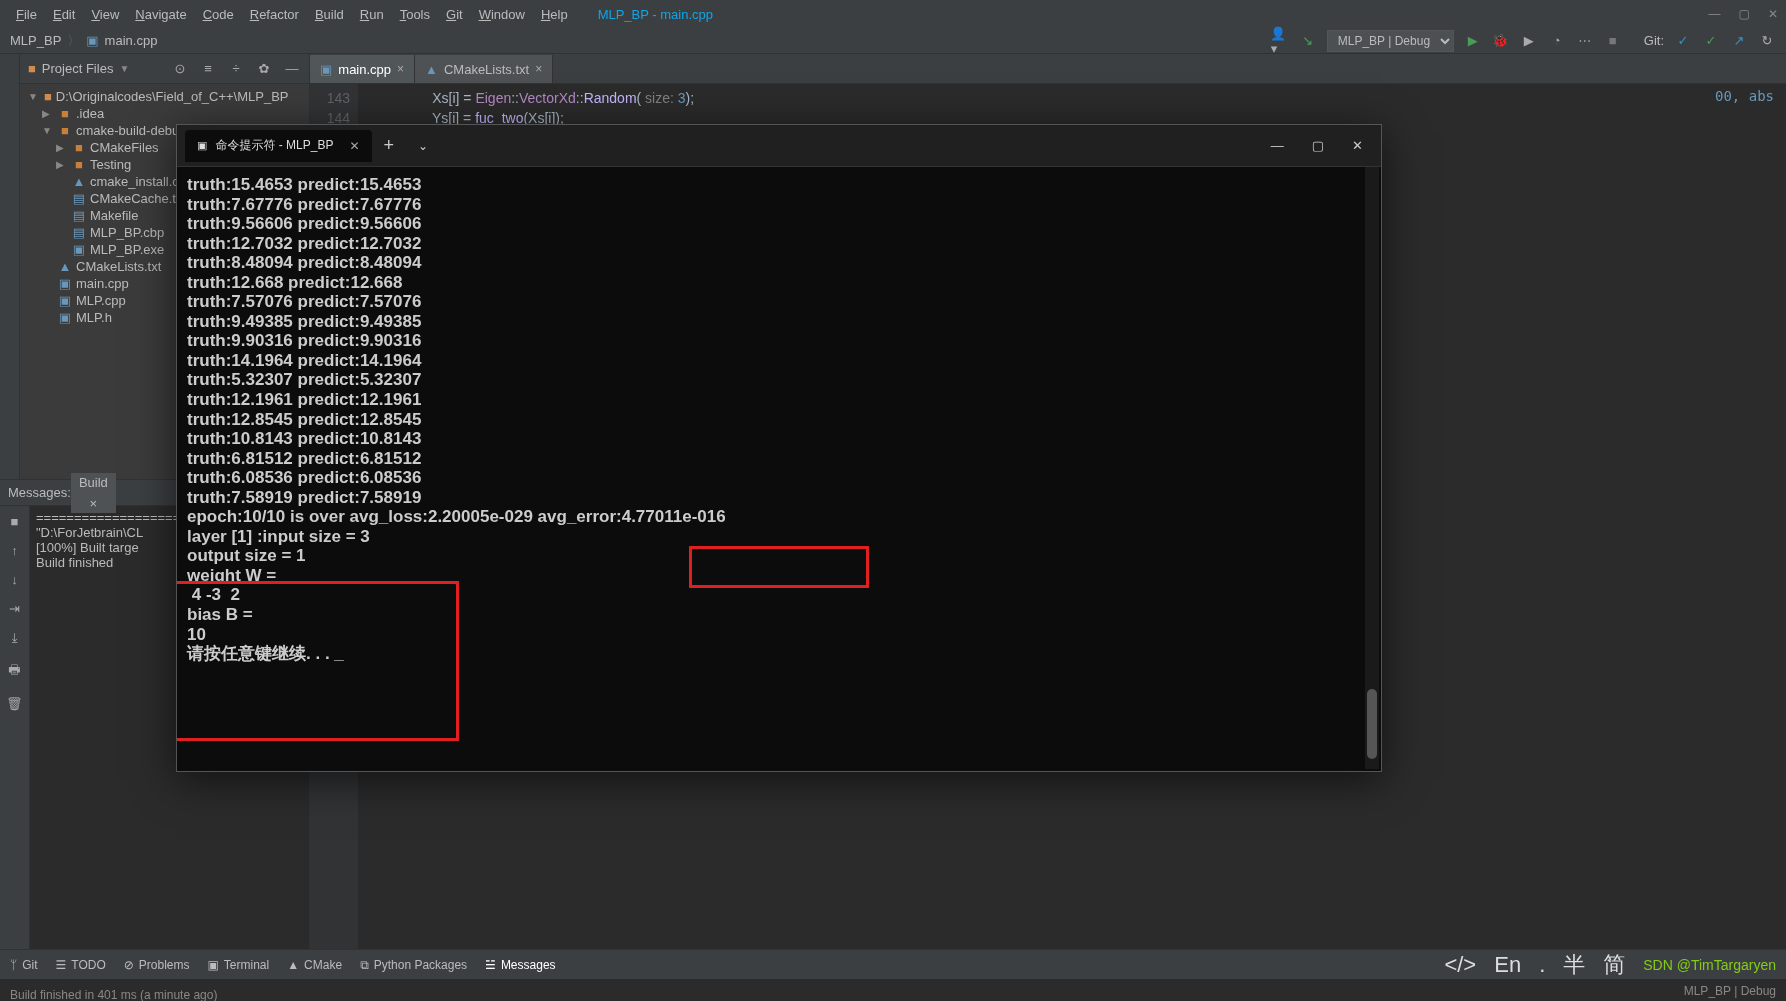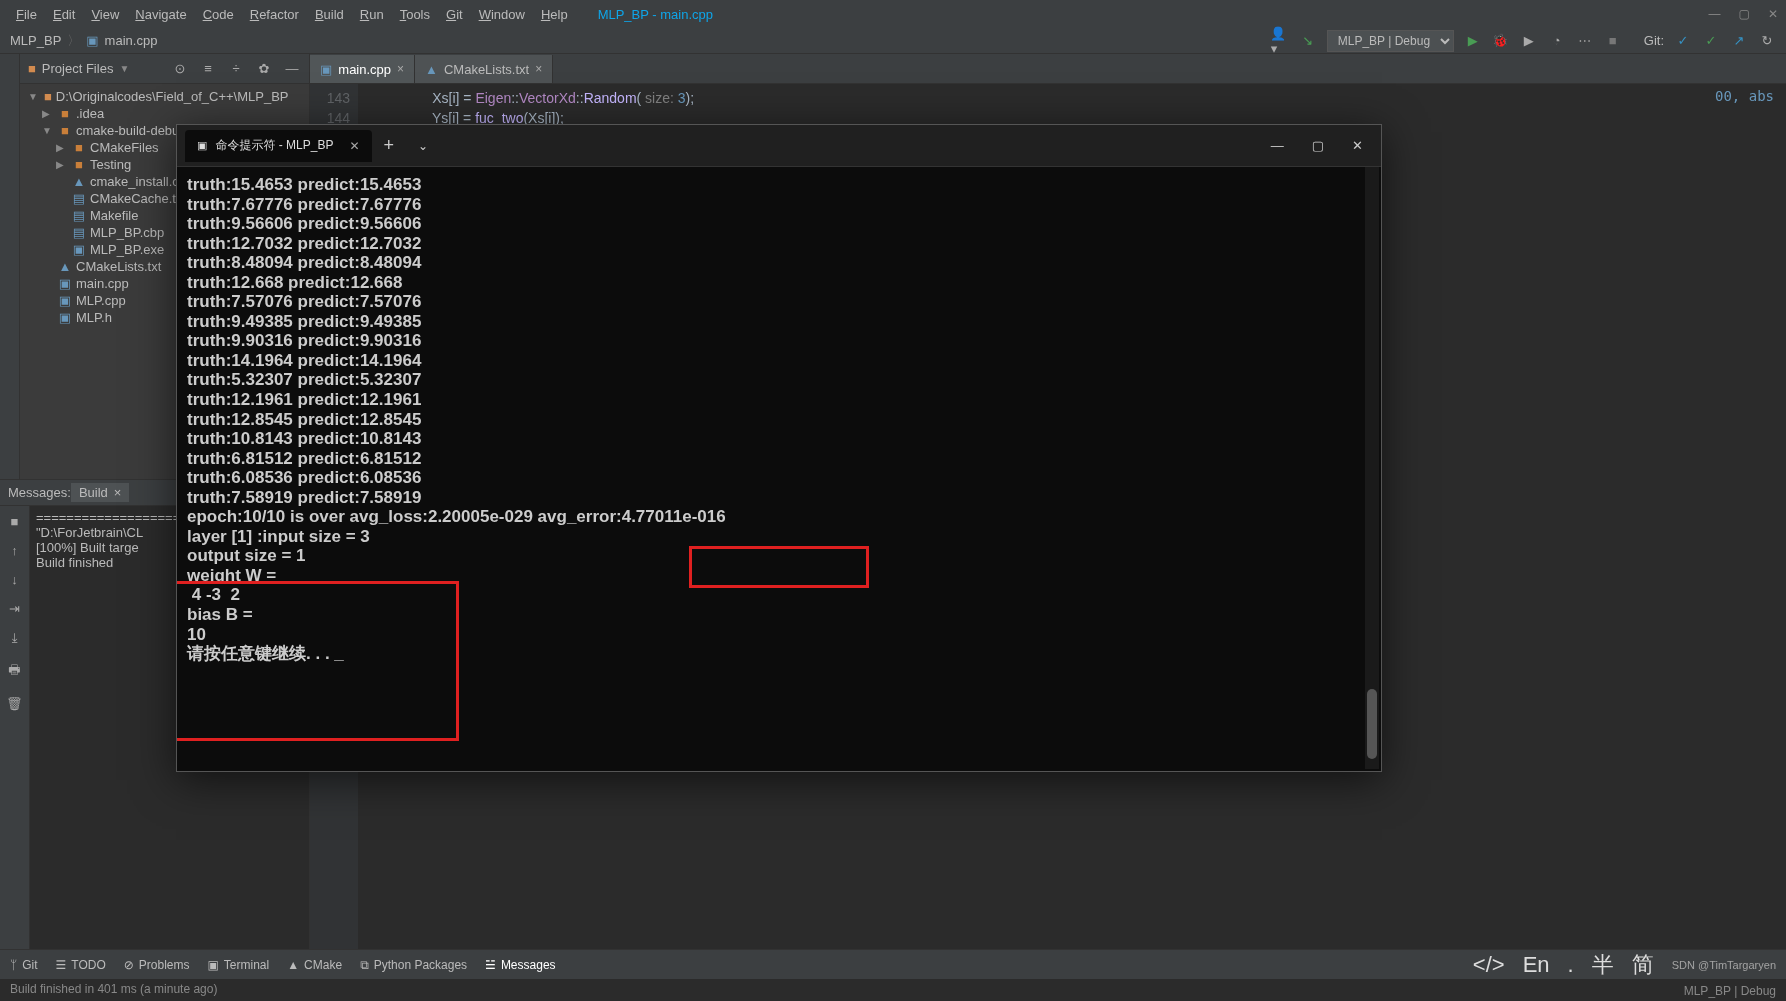--- a/index.html
+++ b/index.html
@@ -44,43 +44,43 @@
 .code { padding:4px 0 0 12px; color:#a9b7c6; }
 .code .line { height:20px; line-height:20px; white-space:pre; }
 .c-ns { color:#b389c5; }
 .c-fn { color:#c4b5fd; }
 .c-num { color:#6897bb; }
 .c-dim { color:#808080; }
 .code-hint { position:absolute; right:12px; top:4px; color:#6897bb; font-family:Consolas,monospace; font-size:14px;}
 .messages-panel { position:absolute; left:0; bottom:52px; width:310px; height:470px; background:#2b2b2b; border-top:1px solid #323232; border-right:1px solid #323232;}
 .msg-tabs { height:26px; display:flex; align-items:center; padding:0 8px; gap:0; border-bottom:1px solid #323232; background:#3c3f41;}
 .msg-tabs .lbl { color:#bbb; }
-.msg-tabs .t { padding:2px 8px; background:#4e5254; display:flex; gap:6px; align-items:center;}
+.msg-tabs .t { padding:2px 8px; background:#4e5254; display:flex; gap:6px; align-items:center;flex-direction:column;}
 .msg-body { display:flex; height:calc(100% - 26px); }
 .msg-tools { width:30px; display:flex; flex-direction:column; align-items:center; gap:14px; padding-top:8px; color:#aaa; background:#3c3f41; border-right:1px solid #323232;}
 .msg-out { flex:1; padding:4px 6px; font-family:Consolas,monospace; font-size:13px; color:#bbb; overflow:hidden;}
 .msg-out div { white-space:pre; }
 .terminal-win { position:absolute; left:176px; top:124px; width:1206px; height:648px; background:#1a1a1a; border:1px solid #555; box-shadow:0 8px 40px rgba(0,0,0,0.6); display:flex; flex-direction:column; }
 .term-tabbar { height:42px; background:#202020; display:flex; align-items:center; padding:0 8px; border-bottom:1px solid #333; }
 .term-tab { height:32px; background:#0c0c0c; display:flex; align-items:center; gap:8px; padding:0 12px; border-radius:4px 4px 0 0; font-size:12px; color:#ddd;}
 .term-tab .ico { font-size:11px; }
 .term-tab .x { color:#aaa; margin-left:8px; cursor:pointer;}
 .term-newtab { color:#ccc; padding:0 12px; font-size:18px; cursor:pointer;}
 .term-wincontrols { margin-left:auto; display:flex; gap:28px; color:#ccc; font-size:13px; padding-right:10px;}
 .term-body { flex:1; background:#0c0c0c; padding:8px 10px; font-family:"新宋体","SimSun",Consolas,monospace; font-size:17px; font-weight:bold; color:#ccc; line-height:1.15; position:relative; overflow:hidden;}
 .term-body .tline { white-space:pre; }
 .redbox { position:absolute; border:3px solid #e02020; pointer-events:none;}
 .term-scroll { position:absolute; right:2px; top:42px; width:14px; bottom:2px; background:#1a1a1a;}
 .term-thumb { position:absolute; right:2px; width:10px; height:70px; bottom:10px; background:#555; border-radius:5px;}
 .toolwindows { position:absolute; left:0; bottom:22px; height:30px; width:100%; background:#3c3f41; display:flex; align-items:center; gap:18px; padding:0 10px; border-top:1px solid #323232; font-size:12px;}
 .toolwindows .tw { display:flex; align-items:center; gap:5px; cursor:pointer; color:#bbb;}
 .toolwindows .tw.active { color:#fff; }
 .toolwindows .rightside { margin-left:auto; display:flex; align-items:center; gap:18px; font-size:22px; color:#ddd;}
-.toolwindows .rightside .wm { font-size:11px; color:#a3a3a3;}
-.statusbar { position:absolute; left:0; bottom:0; height:22px; width:100%; background:#2b2b2b; color:#888; font-size:12px; padding:3px 10px; }
+.toolwindows .rightside .wm { font-size:14px; color:#84cc16;}
+.statusbar { position:absolute; left:0; bottom:0; height:22px; width:100%; background:#2b2b2b; color:#888; font-size:12px; padding:9px 10px; }
 .statusbar .rightstat { position:absolute; right:10px; bottom:3px; color:#888; }
 </style>
 </head>
 <body>
 
 <div class="menubar">
   <span id="menuitems"><span class="item"><u>F</u>ile</span><span class="item"><u>E</u>dit</span><span class="item"><u>V</u>iew</span><span class="item"><u>N</u>avigate</span><span class="item"><u>C</u>ode</span><span class="item"><u>R</u>efactor</span><span class="item"><u>B</u>uild</span><span class="item"><u>R</u>un</span><span class="item"><u>T</u>ools</span><span class="item"><u>G</u>it</span><span class="item"><u>W</u>indow</span><span class="item"><u>H</u>elp</span></span>
   <span class="title">MLP_BP - main.cpp</span>
   <span class="wincontrols">
     <span>—</span>

